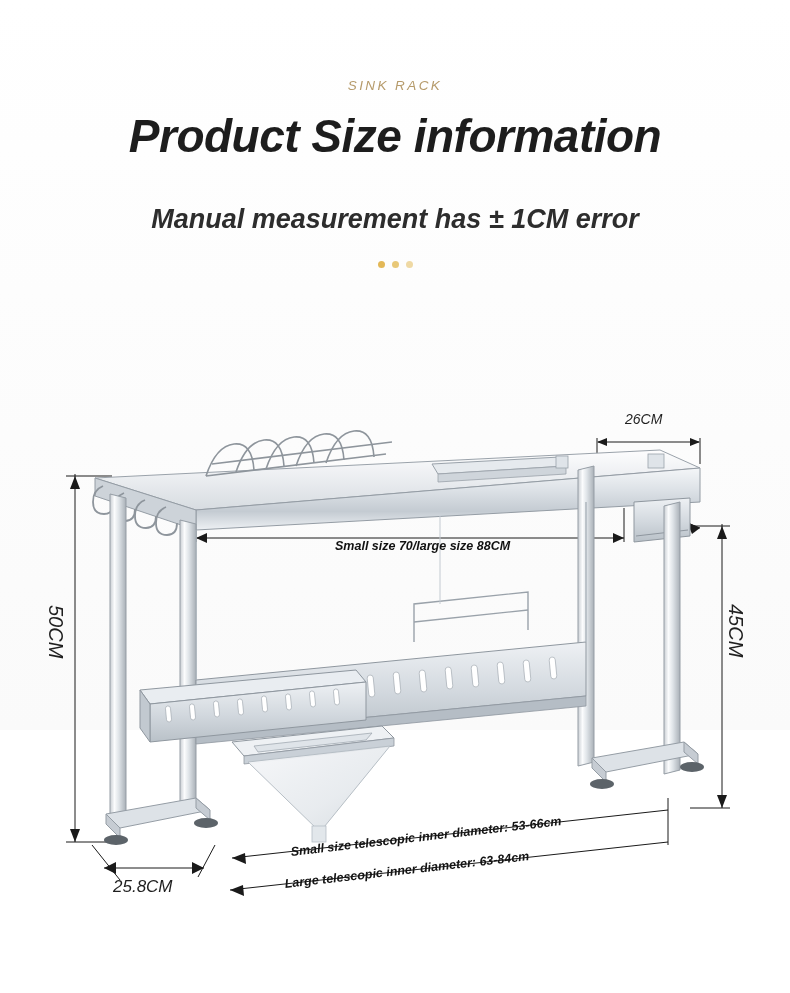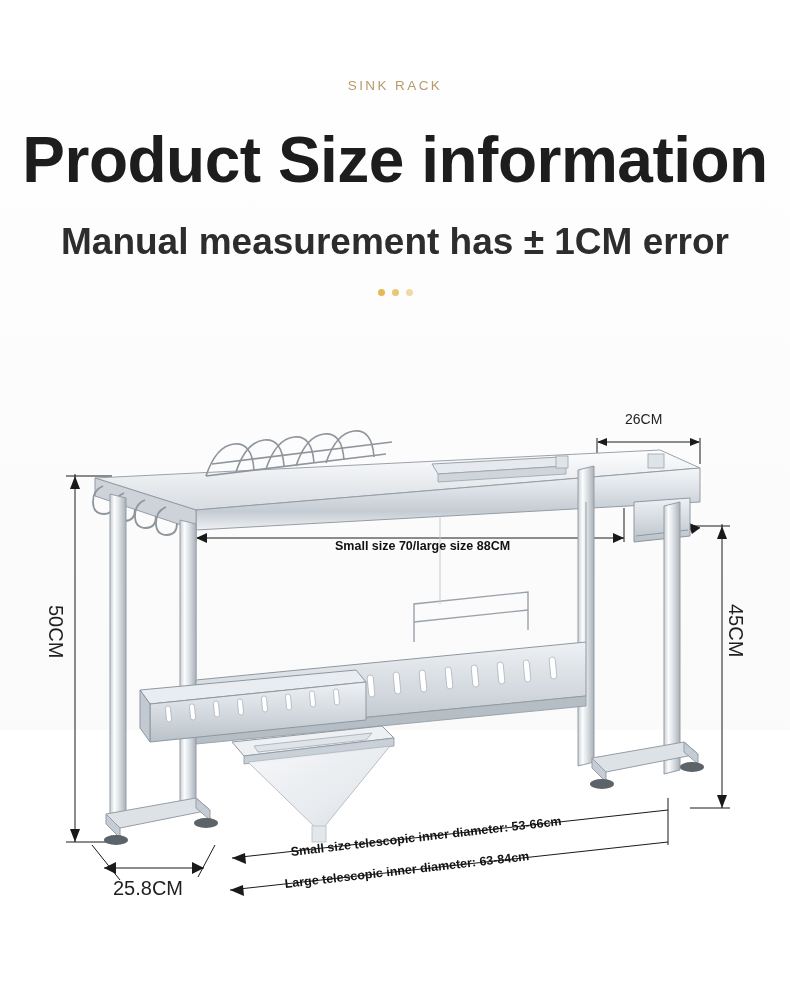--- a/index.html
+++ b/index.html
@@ -13,47 +13,48 @@
     font-family: "Liberation Sans", sans-serif;
     color: #2b2b2b;
     position: relative;
     overflow: hidden;
   }
   .page {
     position: relative;
     width: 790px;
     height: 730px;
     background: linear-gradient(180deg, #ffffff 0%, #fdfdfd 40%, #fafafa 100%);
+    font-style: italic;
   }
 
   
   .header {
     position: absolute;
     top: 0;
     left: 0;
     width: 790px;
     text-align: center;
   }
   .eyebrow {
     margin-top: 78px;
     font-size: 13.5px;
     letter-spacing: 2.4px;
     color: #b69b6b;
     font-weight: 500;
   }
   .title {
-    margin-top: 30px;
-    font-size: 64px;
+    margin-top: 16px;
+    font-size: 46px;
     font-weight: 800;
     color: #1d1d1d;
     letter-spacing: -0.5px;
   }
   .subtitle {
-    margin-top: 24px;
-    font-size: 37px;
+    margin-top: 41px;
+    font-size: 27px;
     font-weight: 700;
     color: #2d2d2d;
   }
   .dots {
     margin-top: 26px;
     display: flex;
     justify-content: center;
     gap: 7px;
   }
   .dots span {
@@ -108,21 +109,21 @@
     left: 309px;
     top: 149px;
     font-size: 12.5px;
     font-weight: 700;
     color: #111;
     margin-left: 26px;
   }
   .lbl-258 {
     left: 113px;
     top: 487px;
-    font-size: 20px;
+    font-size: 17px;
     font-weight: 400;
   }
   .lbl-small-tel {
     left: 290px;
     top: 455px;
     font-size: 12.5px;
     font-weight: 600;
     transform: rotate(-6.5deg);
     transform-origin: left top;
     color: #141414;

